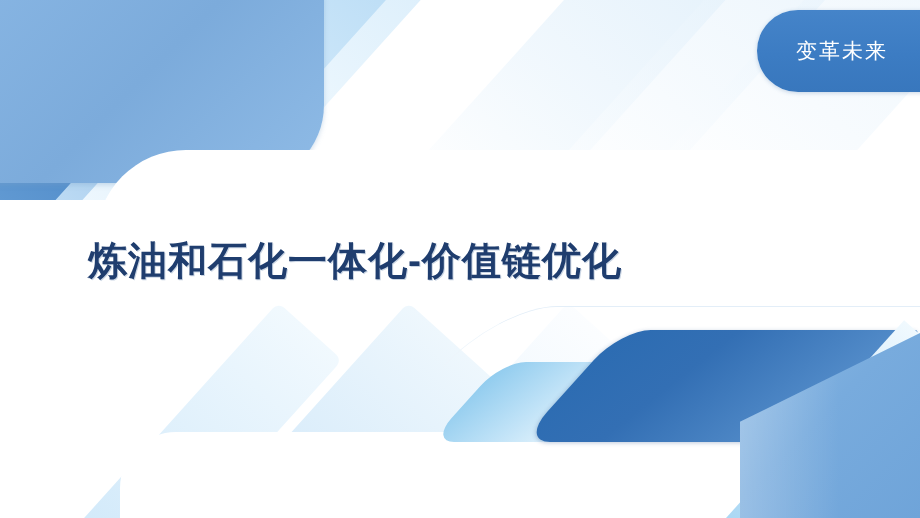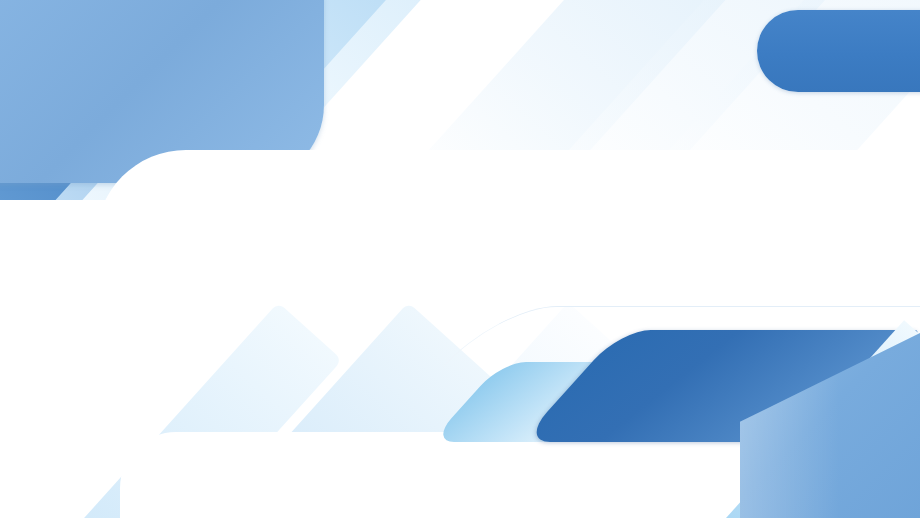--- a/index.html
+++ b/index.html
@@ -242,22 +242,24 @@
     <div class="stripe s-midA"></div>
     <div class="stripe s-dark"></div>
     <div class="stripe s-lightA"></div>
 
     <div class="block-main"></div>
     <div class="header-cut"></div>
     <div class="header-cut2"></div>
   </div>
 
   <div class="badge">
+    <div class="badge-line">变革未来</div>
   </div>
 
+  <div class="title">炼油和石化一体化-价值链优化</div>
 
   <div class="bottom-decor">
     <div class="bstripe b-pale1"></div>
     <div class="bstripe b-pale2"></div>
     <div class="bstripe b-pale3"></div>
     <div class="shelf"></div>
 
     <div class="arc-line"></div>
     <div class="slab-pale"></div>
     <div class="slab-dark"></div>

